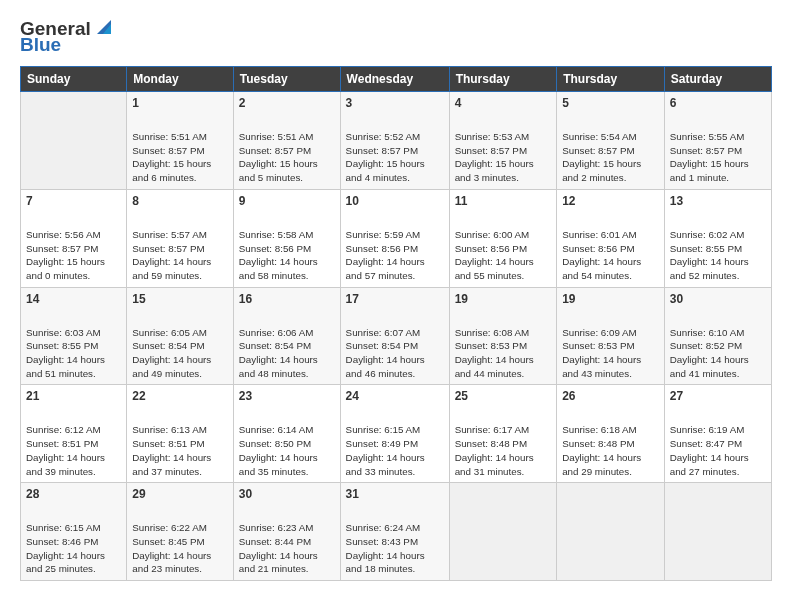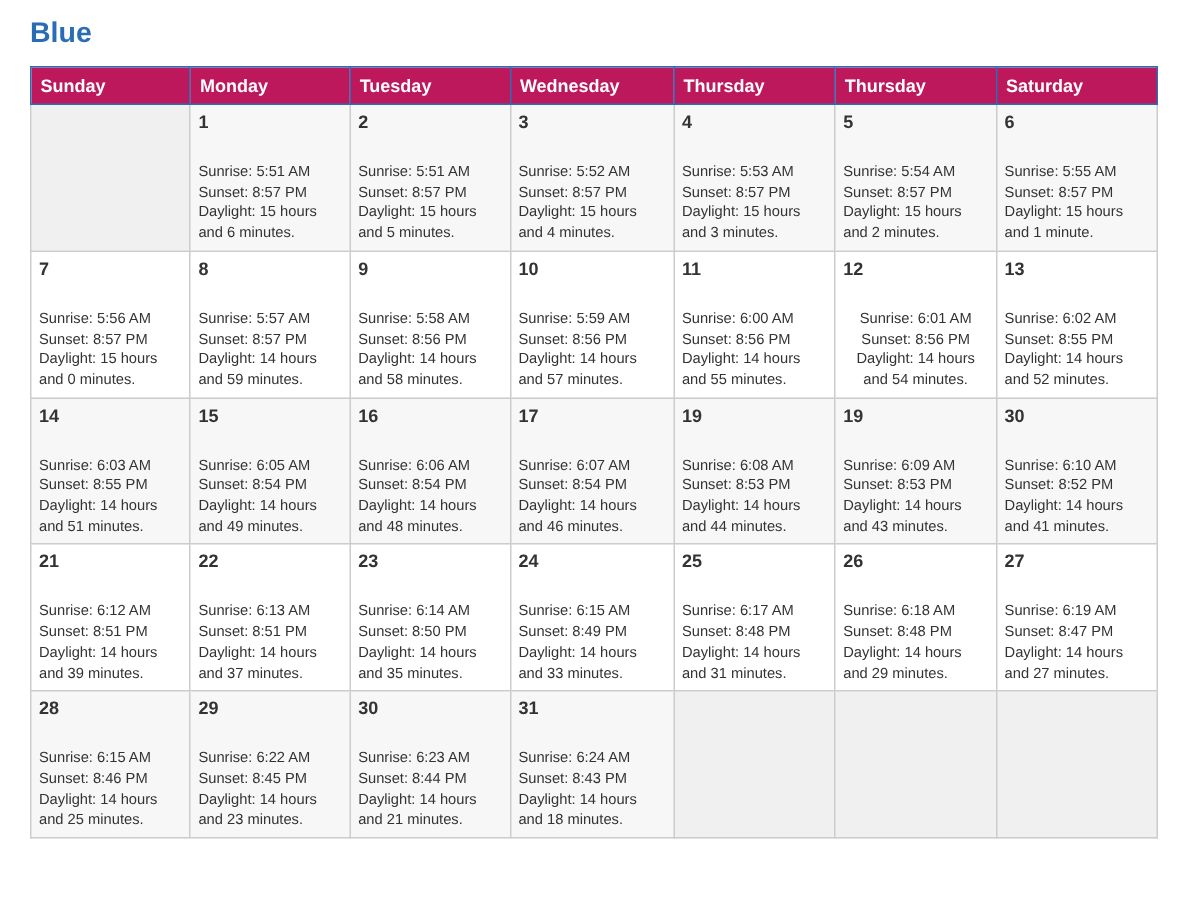--- a/index.html
+++ b/index.html
@@ -39,21 +39,21 @@
       font-size: 14px;
       color: #555;
       margin-top: 2px;
     }
     .calendar {
       width: 100%;
       border-collapse: collapse;
       font-size: 10.5px;
     }
     .calendar thead tr th {
-      background: #be185d;
+      background: #404040;
       color: #fff;
       text-align: left;
       padding: 5px 6px;
       font-size: 12px;
       font-weight: bold;
       border: 1px solid #2a6db5;
     }
     .calendar tbody tr td {
       border: 1px solid #ccc;
       vertical-align: top;
@@ -84,20 +84,27 @@
     .empty-cell {
       background: #f0f0f0 !important;
     }
   </style>
 </head>
 <body>
 
 <div class="page">
   <div class="header">
     <div class="logo">
+  <div style="display:flex;align-items:center;">
+    <span style="font-size:19px;font-weight:bold;color:#333;">General</span>
+    <svg width="22" height="22" viewBox="0 0 22 22" style="margin-left:2px;margin-top:-4px;">
+      <polygon points="4,18 18,18 18,4" fill="#2a6db5"></polygon>
+      <polygon points="10,18 18,18 18,8" fill="#1a9ad4" opacity="0.85"></polygon>
+    </svg>
+  </div>
   <div style="margin-top:-6px;">
     <span style="font-size:19px;font-weight:bold;color:#2a6db5;">Blue</span>
   </div>
 </div>
     <div class="title-block">
       <div class="month-title"></div>
       <div class="location-title"></div>
     </div>
   </div>
 
@@ -190,21 +197,21 @@
           </td>
           <td>
             <span class="day-number">11</span>
             <div class="day-info" style="white-space: pre-line;">Sunrise: 6:00 AM
 Sunset: 8:56 PM
 Daylight: 14 hours
 and 55 minutes.</div>
           </td>
           <td>
             <span class="day-number">12</span>
-            <div class="day-info" style="white-space: pre-line; text-align: center;">Sunrise: 6:01 AM
+            <div class="day-info" style="white-space: pre-line;">Sunrise: 6:01 AM
 Sunset: 8:56 PM
 Daylight: 14 hours
 and 54 minutes.</div>
           </td>
           <td>
             <span class="day-number">13</span>
             <div class="day-info" style="white-space: pre-line;">Sunrise: 6:02 AM
 Sunset: 8:55 PM
 Daylight: 14 hours
 and 52 minutes.</div>

